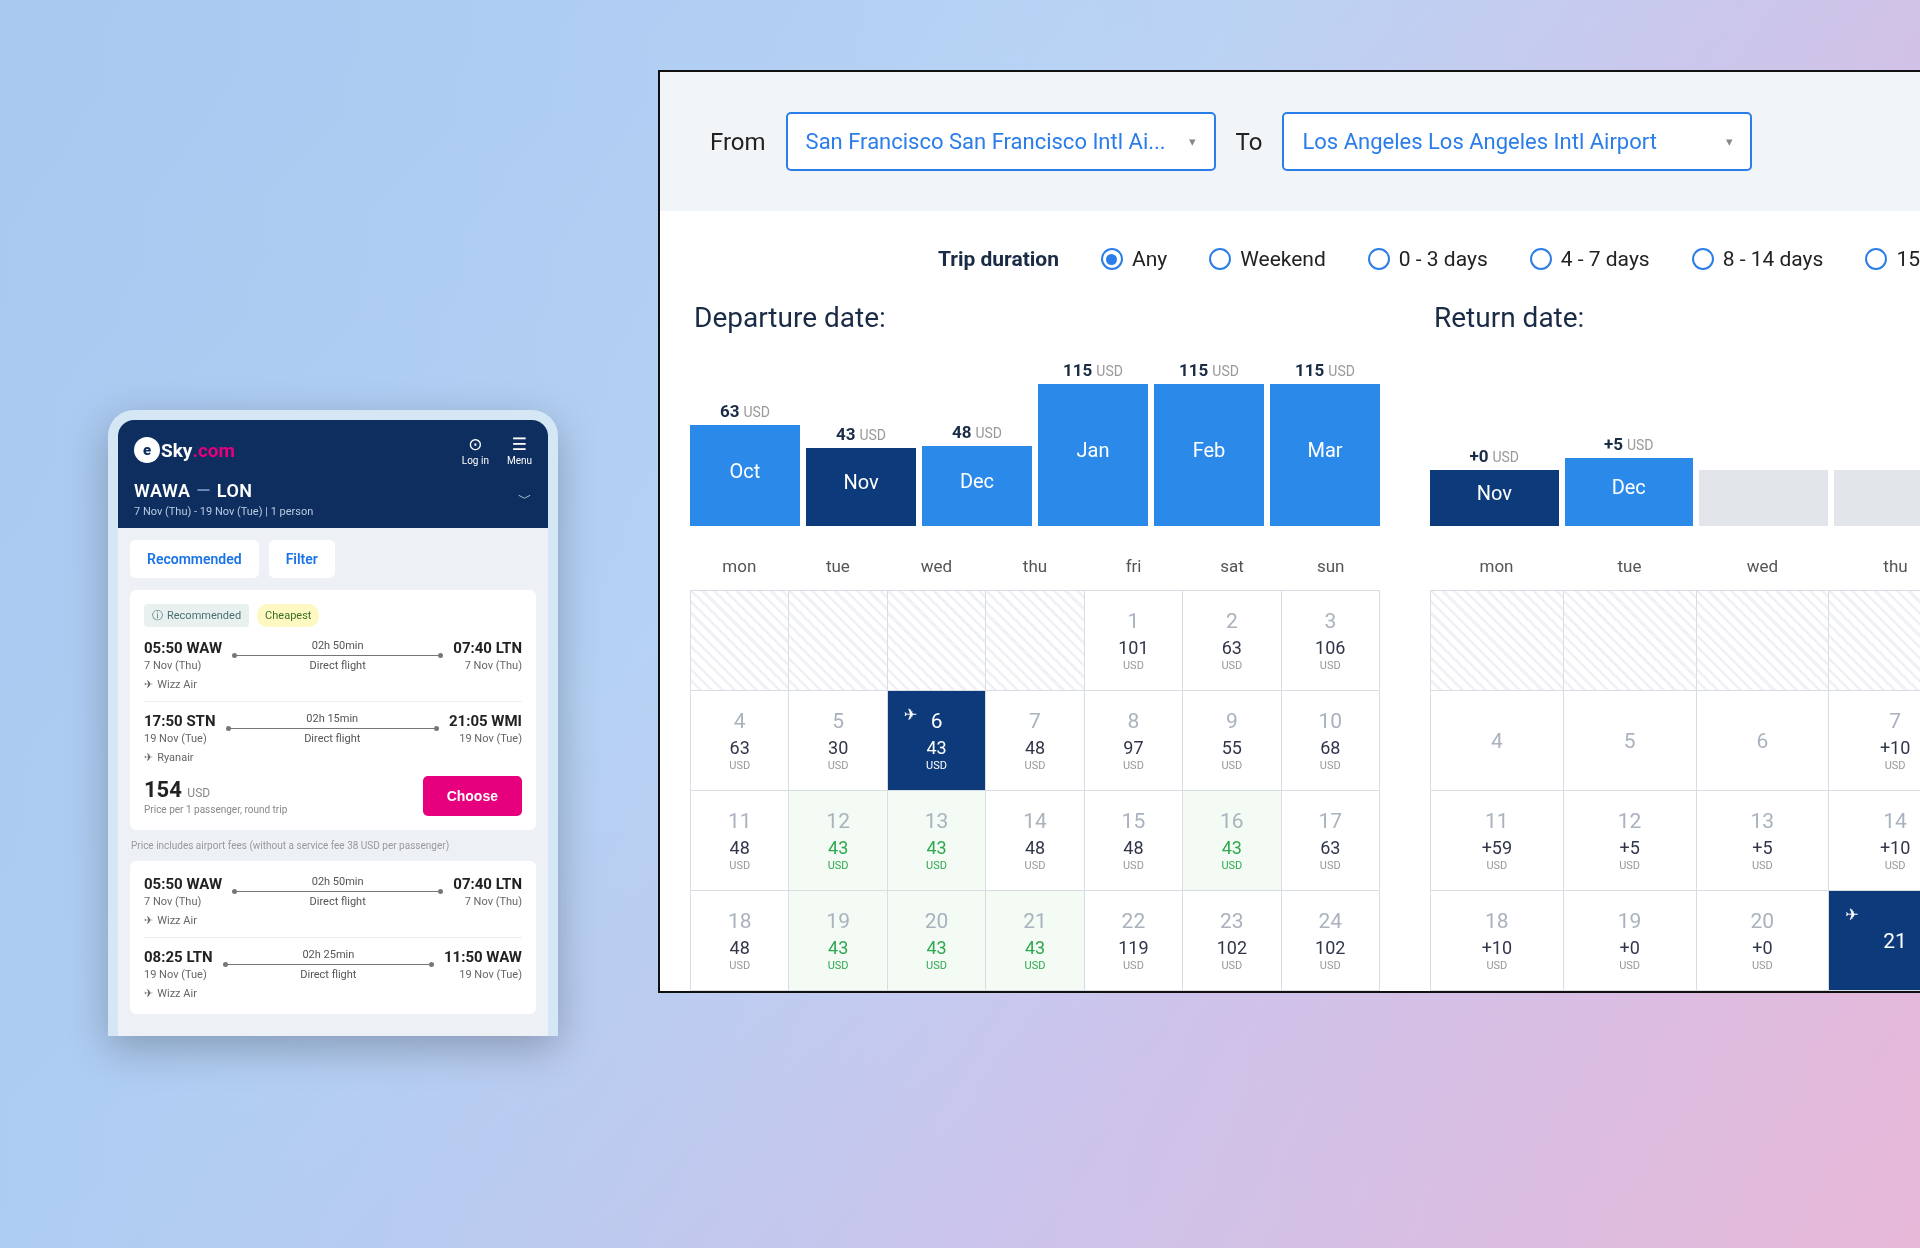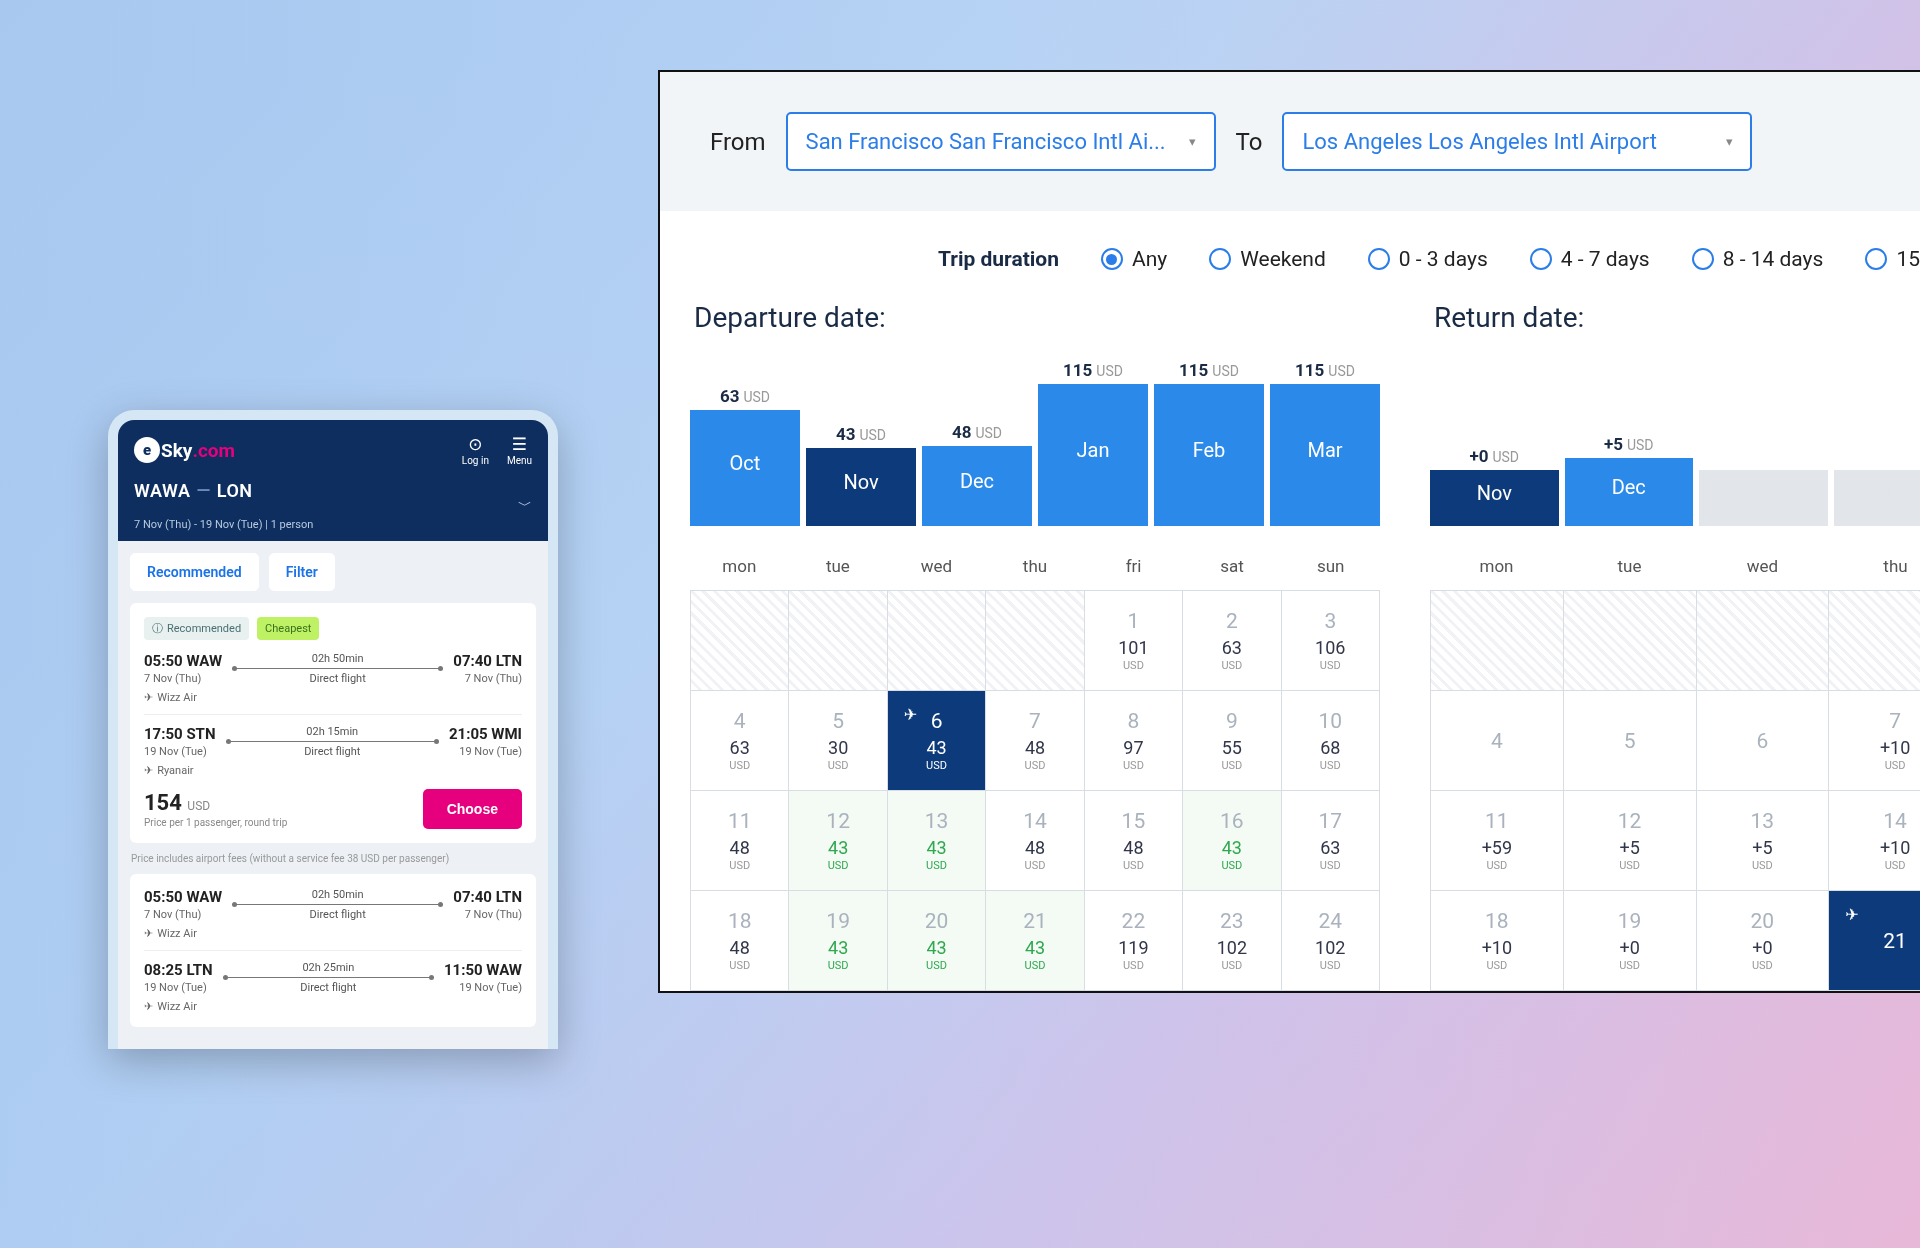--- a/index.html
+++ b/index.html
@@ -52,40 +52,40 @@
 }
 .mobile-logo .dot { color: #e6007e; }
 
 .mobile-top-right { display: flex; gap: 18px; }
 .mobile-top-btn { text-align: center; font-size: 10px; color: #fff; }
 .mobile-top-btn .ic { display: block; font-size: 17px; margin-bottom: 1px; }
 
 .mobile-route-row { display: flex; align-items: center; justify-content: space-between; }
 .mobile-route { font-size: 18px; font-weight: 600; letter-spacing: 0.5px; }
 .mobile-route .line-sep { color: #6a8bb8; margin: 0 6px; }
-.mobile-sub { font-size: 11px; color: #b8c9e0; margin-top: 17px; }
+.mobile-sub { font-size: 11px; color: #b8c9e0; margin-top: 4px; }
 .mobile-chevron { color: #b8c9e0; font-size: 14px; }
 
 .mobile-filters { display: flex; gap: 10px; padding: 12px 12px 0; background: #edf0f4; }
 .mobile-chip {
   background: #fff; color: #1a73e8; font-weight: 600; font-size: 14px;
   padding: 10px 16px; border-radius: 5px; border: 1px solid #fff;
 }
 
 .mobile-content { background: #edf0f4; padding: 12px; }
 
 .flight-card {
   background: #fff; border-radius: 6px; padding: 14px; margin-bottom: 10px;
 }
 .fc-badges { display: flex; gap: 8px; margin-bottom: 12px; }
 .badge {
   font-size: 11px; padding: 4px 8px; border-radius: 4px; display: inline-flex; align-items: center; gap: 4px;
 }
 .badge-rec { background: #e8f0f0; color: #4a7070; }
-.badge-cheap { background: #bef264; color: #3a7020; }
+.badge-cheap { background: #fef9c3; color: #3a7020; border-radius: 10px; }
 
 .fc-leg { display: flex; justify-content: space-between; align-items: flex-start; margin-bottom: 4px; }
 .fc-time { font-size: 15px; font-weight: 700; color: #222; }
 .fc-date { font-size: 11px; color: #666; margin-top: 2px; }
 .fc-mid { text-align: center; flex: 1; position: relative; }
 .fc-duration { font-size: 11px; color: #555; }
 .fc-direct { font-size: 11px; color: #555; margin-top: 2px; }
 .fc-line { height: 1px; background: #777; margin: 3px 10px; position: relative; }
 .fc-line::before, .fc-line::after {
   content: ''; position: absolute; width: 5px; height: 5px; background: #777; border-radius: 50%; top: -2px;
@@ -431,21 +431,21 @@
           <span>15</span>
         </div></div>
   </div>
 
   <div class="calendars">
     <div class="cal-col dep">
       <div class="cal-title">Departure date:</div>
       <div class="month-bars" id="dep-months">
           <div class="month-bar">
             <div class="month-price">63<span class="cur">USD</span></div>
-            <div class="month-box" style="height: 116px;">Oct</div>
+            <div class="month-box" style="height: 101px;">Oct</div>
           </div>
           <div class="month-bar">
             <div class="month-price">43<span class="cur">USD</span></div>
             <div class="month-box active" style="height: 78px;">Nov</div>
           </div>
           <div class="month-bar">
             <div class="month-price">48<span class="cur">USD</span></div>
             <div class="month-box" style="height: 80px;">Dec</div>
           </div>
           <div class="month-bar">

